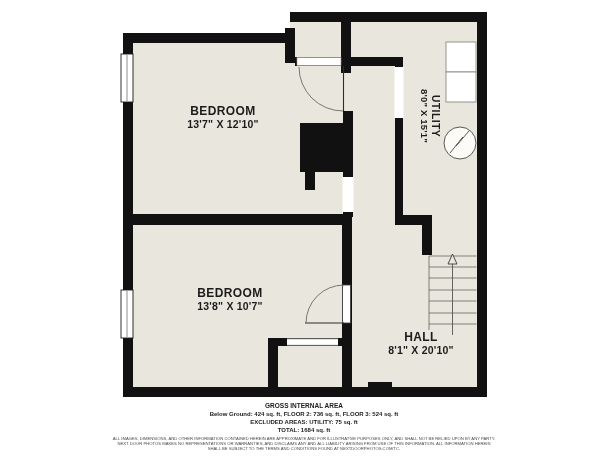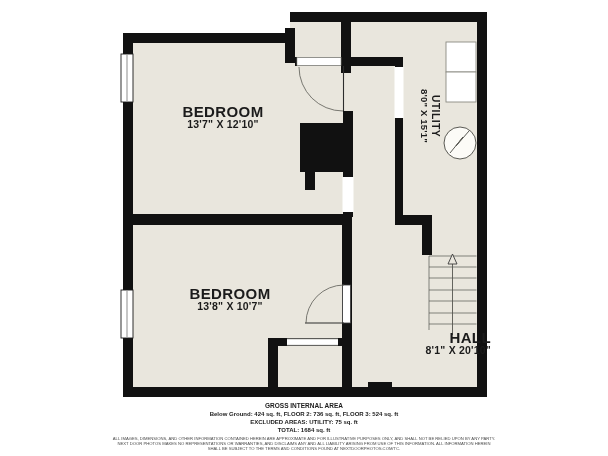--- a/index.html
+++ b/index.html
@@ -5,21 +5,21 @@
   html,body{margin:0;padding:0;background:#ffffff;}
   .stage{
     position:relative;width:608px;height:456px;background:#ffffff;overflow:hidden;
     font-family:"Liberation Sans", sans-serif;
   }
   .plan-svg{position:absolute;left:0;top:0;}
   .room-label{
     position:absolute;text-align:center;color:#1b1b1b;line-height:13px;
     letter-spacing:0.4px;
   }
-  .room-name{font-size:15px;font-weight:700;}
+  .room-name{font-size:12px;font-weight:700;}
   .room-dims{font-size:10.5px;font-weight:600;letter-spacing:0.2px;}
   .room-label.utility{
     width:120px;transform:translate(-50%,-50%) rotate(90deg);
     line-height:12px;
   }
   .room-label.utility .room-name{font-size:10.5px;}
   .room-label.utility .room-dims{font-size:9.5px;}
   .footer{
     position:absolute;left:0;top:402px;width:608px;text-align:center;color:#1b1b1b;
   }
@@ -126,21 +126,21 @@
   <div class="room-label" style="left:155px;top:287px;width:150px;">
     <div class="room-name">BEDROOM</div>
     <div class="room-dims">13'8" X 10'7"</div>
   </div>
 
   <div class="room-label utility" style="left:430px;top:116px;">
     <div class="room-name">UTILITY</div>
     <div class="room-dims">8'0" X 15'1"</div>
   </div>
 
-  <div class="room-label" style="left:351px;top:331px;width:140px;text-align:right;">
+  <div class="room-label" style="left:351px;top:331px;width:140px;">
     <div class="room-name">HALL</div>
     <div class="room-dims">8'1" X 20'10"</div>
   </div>
 
   <div class="footer">
     <div class="f-title">GROSS INTERNAL AREA</div>
     <div class="f-line">Below Ground: 424 sq. ft, FLOOR 2: 736 sq. ft, FLOOR 3: 524 sq. ft</div>
     <div class="f-line">EXCLUDED AREAS: UTILITY: 75 sq. ft</div>
     <div class="f-line">TOTAL: 1684 sq. ft</div>
     <div class="f-disc">

